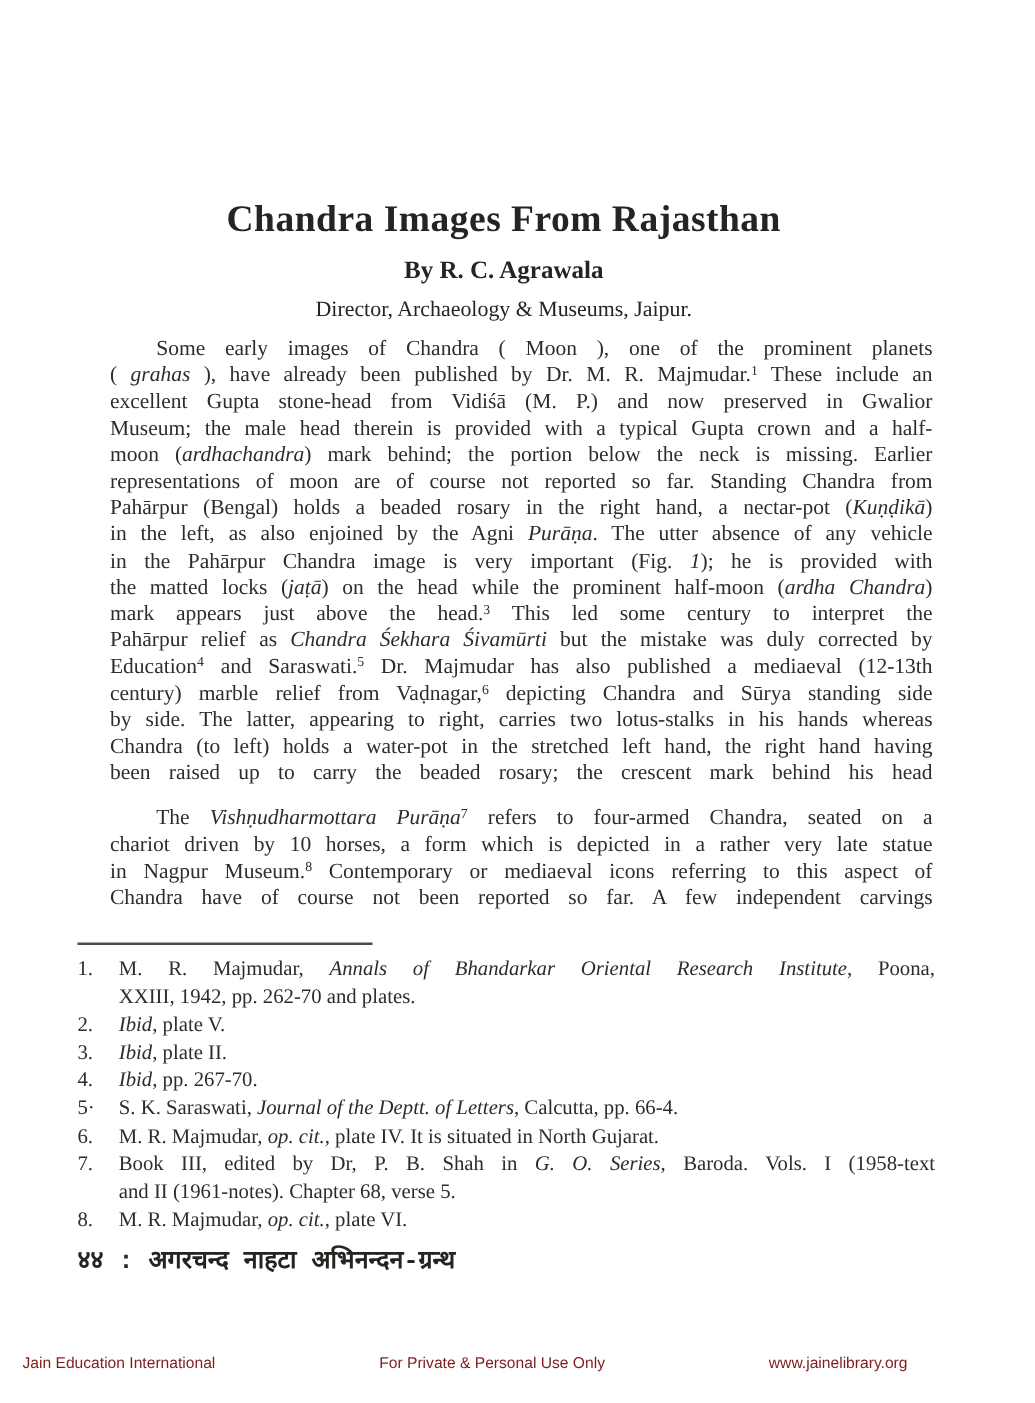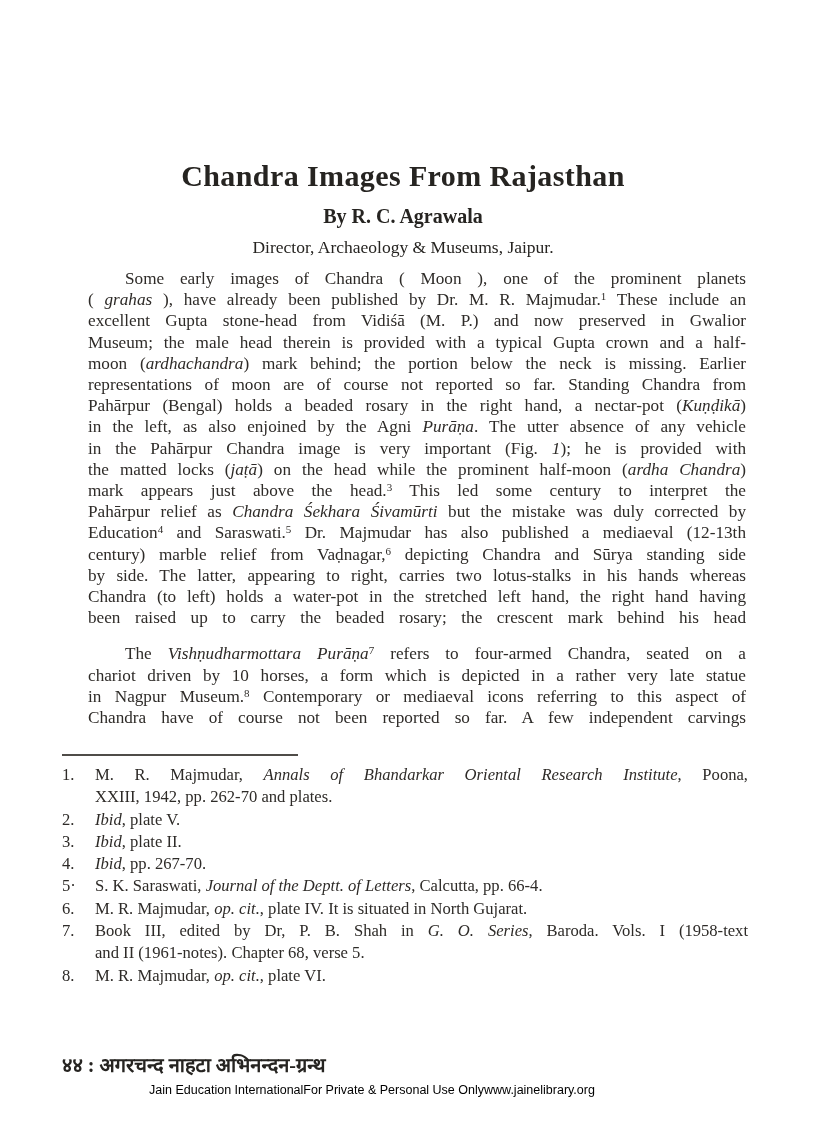--- a/index.html
+++ b/index.html
@@ -77,40 +77,40 @@
     left: 62px;
     width: 686px;
     font-size: 16.6px;
     line-height: 22.3px;
   }
   .fn { display: flex; }
   .fn-marker { flex: none; width: 33px; }
   .fn-text { flex: 1; min-width: 0; }
   .book-footer {
     position: absolute;
-    top: 1052px;
+    top: 997px;
     left: 62px;
-    font-family: Liberation Serif, serif;
+    font-family: Liberation Mono, monospace;
     font-weight: bold;
     font-size: 20px;
     line-height: 1.3;
     color: #262421;
   }
   .scan-footer {
     position: absolute;
     top: 1083px;
     left: 0;
     width: 744px;
     box-sizing: border-box;
     padding: 0 18px;
     display: flex;
-    justify-content: center;
+    justify-content: space-between;
     font-family: "Liberation Sans", "DejaVu Sans", sans-serif;
     font-size: 12.5px;
-    color: #000000;
+    color: #7f1d1d;
   }
 </style>
 </head>
 <body>
 
 <div class="page">
 
   <header class="doc-header">
     <h1 class="title">Chandra Images From Rajasthan</h1>
     <div class="byline">By R. C. Agrawala</div>

